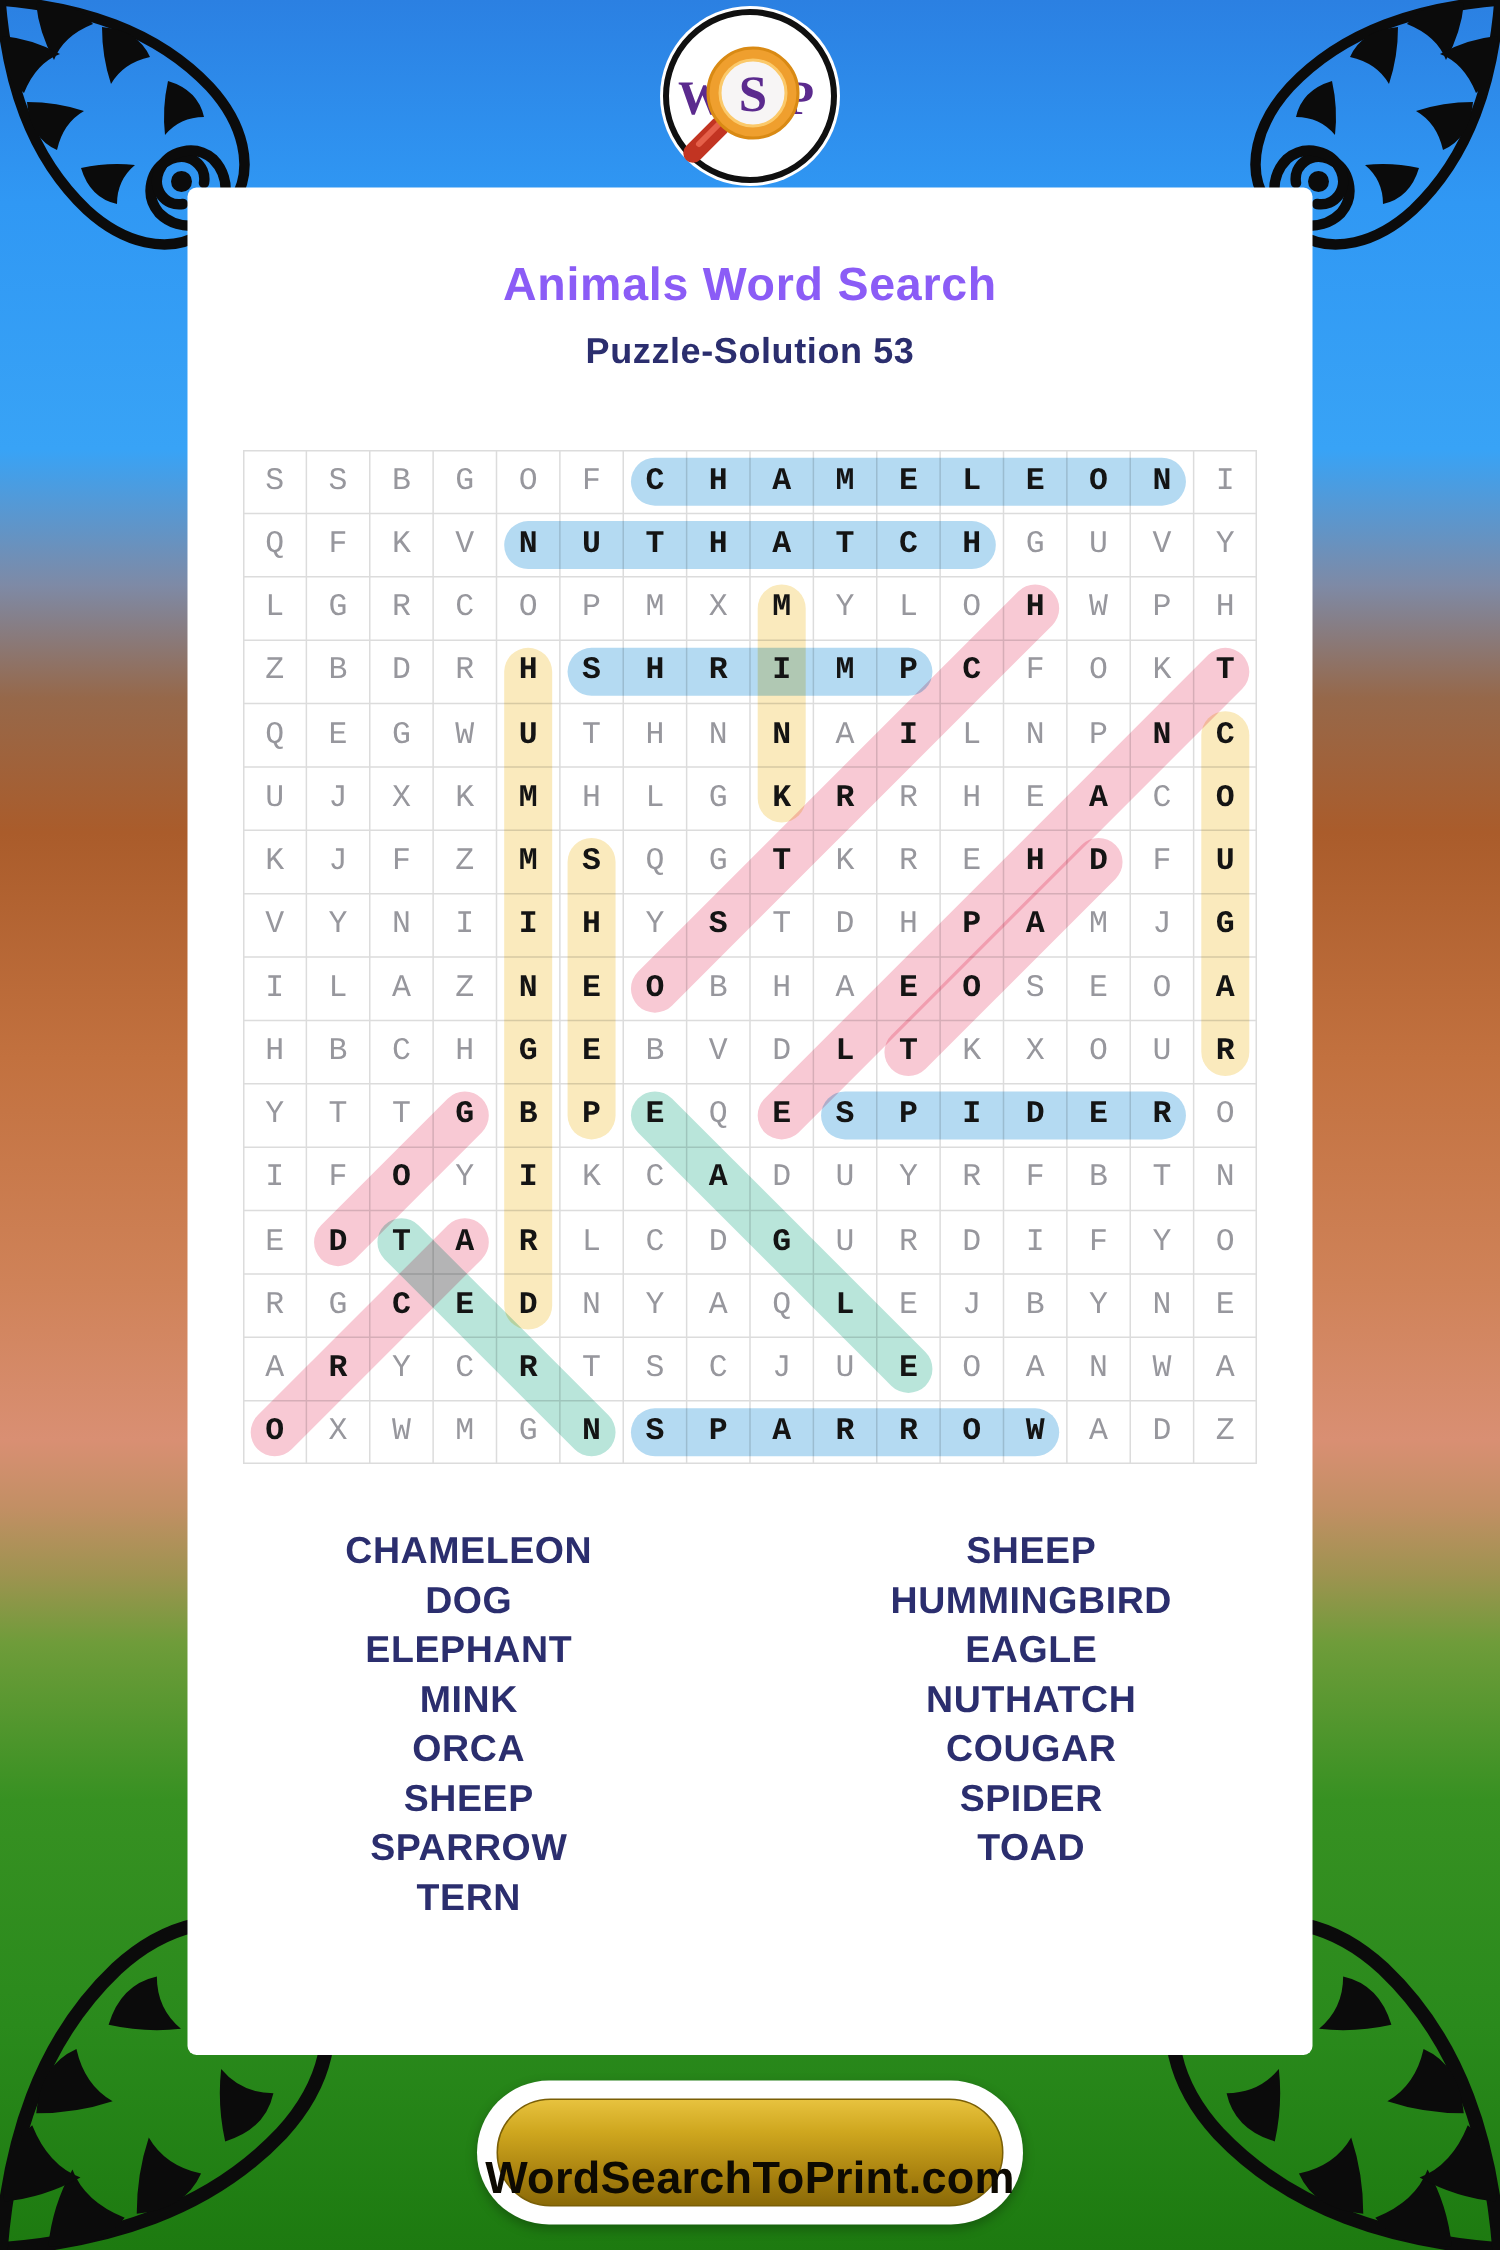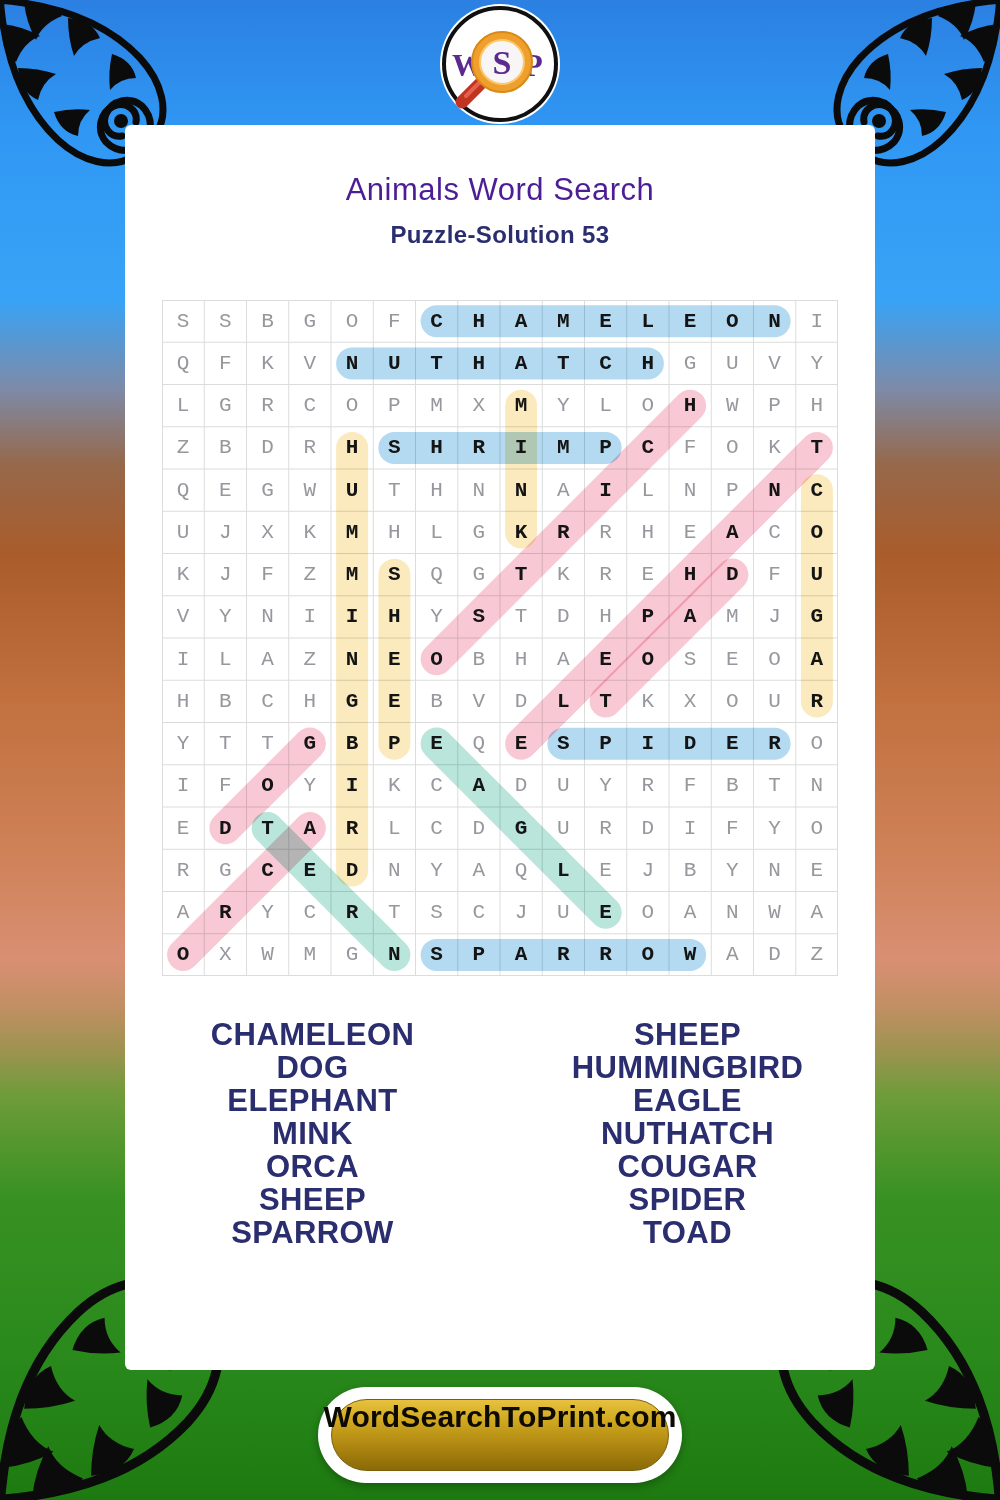--- a/index.html
+++ b/index.html
@@ -17,21 +17,21 @@
   .trn{right:-6px;top:-6px;transform:scaleX(-1);}
   .bl{left:-8px;bottom:-8px;transform:scaleY(-1);}
   .br{right:-8px;bottom:-8px;transform:scale(-1,-1);}
 
   .card{
     position:absolute;left:125px;top:125px;width:750px;height:1245px;
     background:#ffffff;border-radius:6px;
   }
   .page-title{
     margin:0;padding-top:47px;text-align:center;
-    font-size:31px;font-weight:normal;color:#4c1d95;letter-spacing:.5px;
+    font-size:31px;font-weight:bold;color:#8b5cf6;letter-spacing:.5px;
   }
   .page-subtitle{
     margin:0;padding-top:13px;text-align:center;
     font-size:24px;font-weight:bold;color:#2b2e6e;letter-spacing:.4px;
   }
   .gridwrap{position:absolute;left:37px;top:175px;width:676px;height:676px;}
   .gridwrap svg{position:absolute;left:0;top:0;}
   .letters{
     position:absolute;inset:0;display:grid;
     grid-template-columns:repeat(16,1fr);grid-template-rows:repeat(16,1fr);
@@ -39,34 +39,34 @@
   .letters span{
     display:flex;align-items:center;justify-content:center;
     font-family:"Liberation Mono","DejaVu Sans Mono",monospace;
     font-size:21px;color:#97979d;font-weight:400;
   }
   .letters span.sol{color:#141414;font-weight:700;}
 
   .lists{position:absolute;left:0;right:0;top:893px;display:flex;}
   .listcol{flex:1;text-align:center;}
   .listcol div{
-    font-size:31px;font-weight:bold;color:#2b2e6e;line-height:33px;letter-spacing:.4px;
+    font-size:25px;font-weight:bold;color:#2b2e6e;line-height:33px;letter-spacing:.4px;
   }
 
   .logo{position:absolute;left:438px;top:2px;width:124px;height:124px;}
 
   .pill-outer{
     position:absolute;left:318px;top:1387px;width:364px;height:96px;
     background:#ffffff;border-radius:48px;box-shadow:0 3px 8px rgba(0,0,0,.28);
   }
   .pill-inner{
     position:absolute;left:13px;top:12px;right:13px;bottom:12px;border-radius:36px;
     background:linear-gradient(180deg,#e7c23e 0%,#cfa71f 30%,#a8810f 72%,#8a6a08 100%);
     border:1px solid #7a5f06;
-    display:flex;align-items:flex-start;justify-content:center;
+    display:flex;align-items:flex-end;justify-content:center;
   }
   .pill-inner span{
     font-size:30px;font-weight:bold;color:#0d0a02;letter-spacing:.2px;
   }
 </style>
 </head>
 <body>
 
 <svg width="0" height="0" style="position:absolute" aria-hidden="true">
   <defs>
@@ -392,20 +392,21 @@
 
   <div class="lists">
     <div class="listcol" id="list-left">
         <div>CHAMELEON</div>
         <div>DOG</div>
         <div>ELEPHANT</div>
         <div>MINK</div>
         <div>ORCA</div>
         <div>SHEEP</div>
         <div>SPARROW</div>
+        <div>TERN</div>
       </div>
     <div class="listcol" id="list-right">
         <div>SHEEP</div>
         <div>HUMMINGBIRD</div>
         <div>EAGLE</div>
         <div>NUTHATCH</div>
         <div>COUGAR</div>
         <div>SPIDER</div>
         <div>TOAD</div>
       </div>

